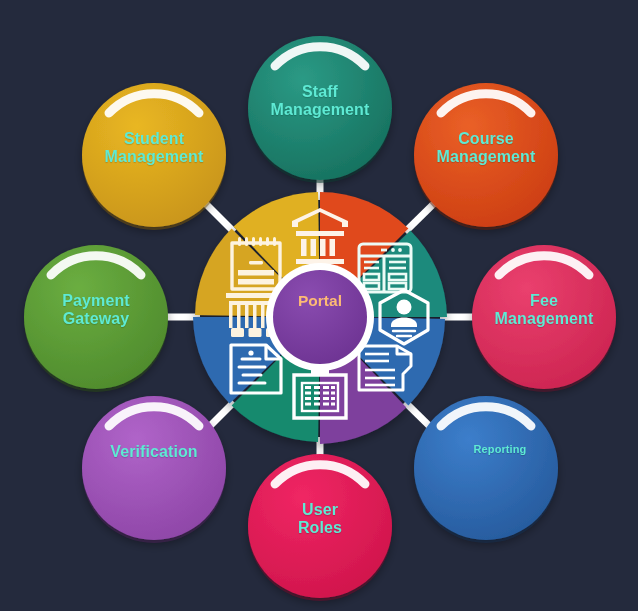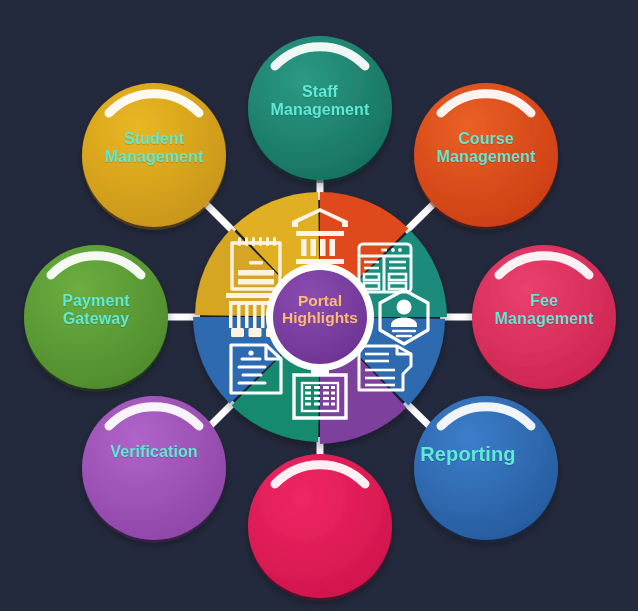--- a/index.html
+++ b/index.html
@@ -281,42 +281,45 @@
 
     <g>
       <circle cx="154" cy="158" r="72" fill="#a1740f" opacity=".5"></circle>
       <circle cx="154" cy="155" r="72" fill="url(#gradStudent)" filter="url(#softShadow)"></circle>
       <path d="M 109 113 A 62 62 0 0 1 199 113" fill="none" stroke="#ffffff" stroke-width="9" stroke-linecap="round" opacity=".93"></path>
     </g>
   </svg>
 
   <div class="hub-label" style="left:260px;top:292px;width:120px;font-size:15.5px;">
     <div>Portal</div>
-    <div>Highlights</div>
   </div>
 
   <div class="sat-label" style="left:240px;top:83px;width:160px;font-size:16px;">
     <div>Staff</div>
     <div>Management</div>
   </div>
 
   <div class="sat-label" style="left:406px;top:130px;width:160px;font-size:16px;">
     <div>Course</div>
     <div>Management</div>
   </div>
 
   <div class="sat-label" style="left:464px;top:292px;width:160px;font-size:16px;">
     <div>Fee</div>
     <div>Management</div>
   </div>
 
-  <div class="sat-label" style="left:388px;top:443px;width:160px;font-size:20px;">
+  <div class="sat-label" style="left:420px;top:443px;width:160px;font-size:11px;">
     <div>Reporting</div>
   </div>
 
+  <div class="sat-label" style="left:240px;top:501px;width:160px;font-size:16px;">
+    <div>User</div>
+    <div>Roles</div>
+  </div>
 
   <div class="sat-label" style="left:74px;top:443px;width:160px;font-size:16px;">
     <div>Verification</div>
   </div>
 
   <div class="sat-label" style="left:16px;top:292px;width:160px;font-size:16px;">
     <div>Payment</div>
     <div>Gateway</div>
   </div>
 

